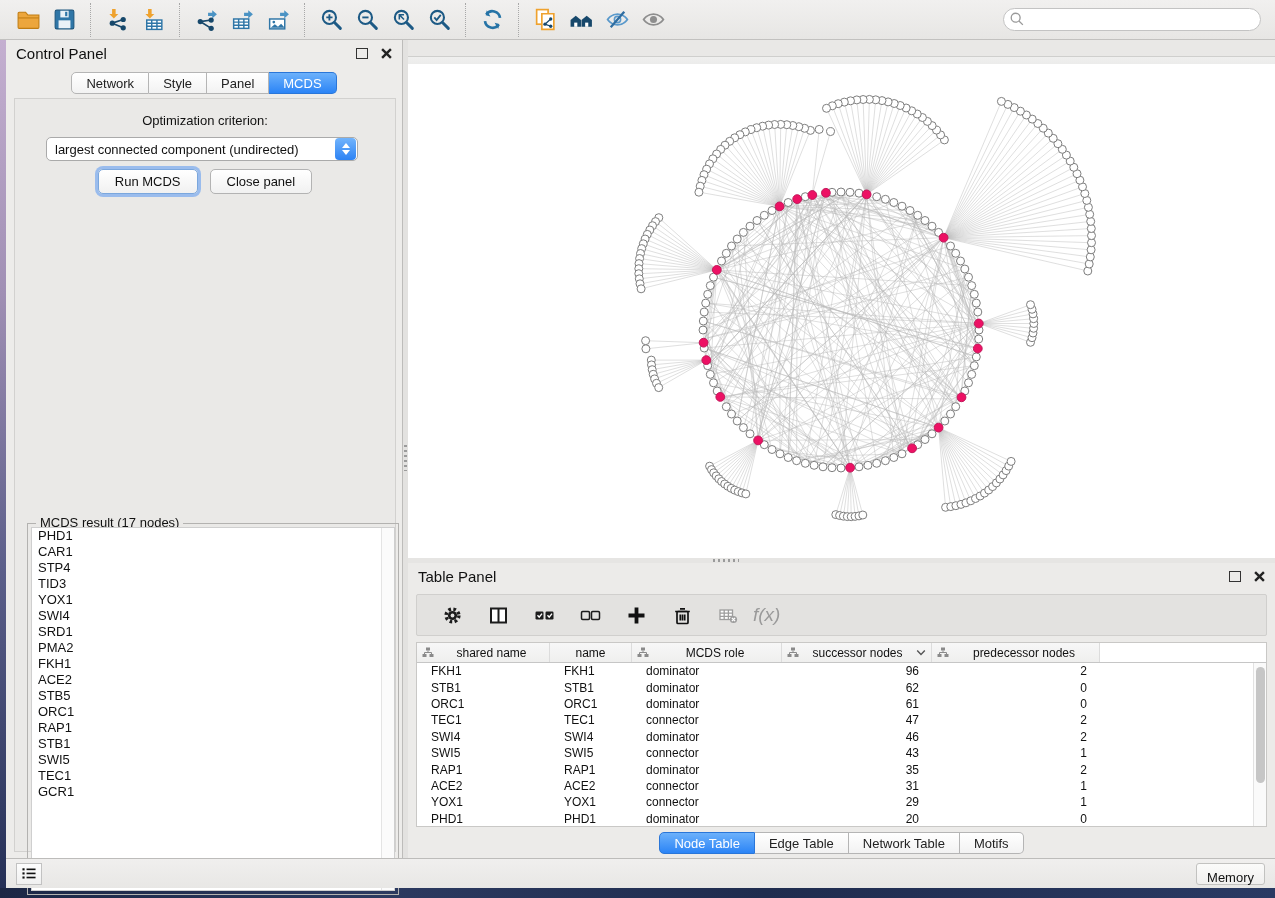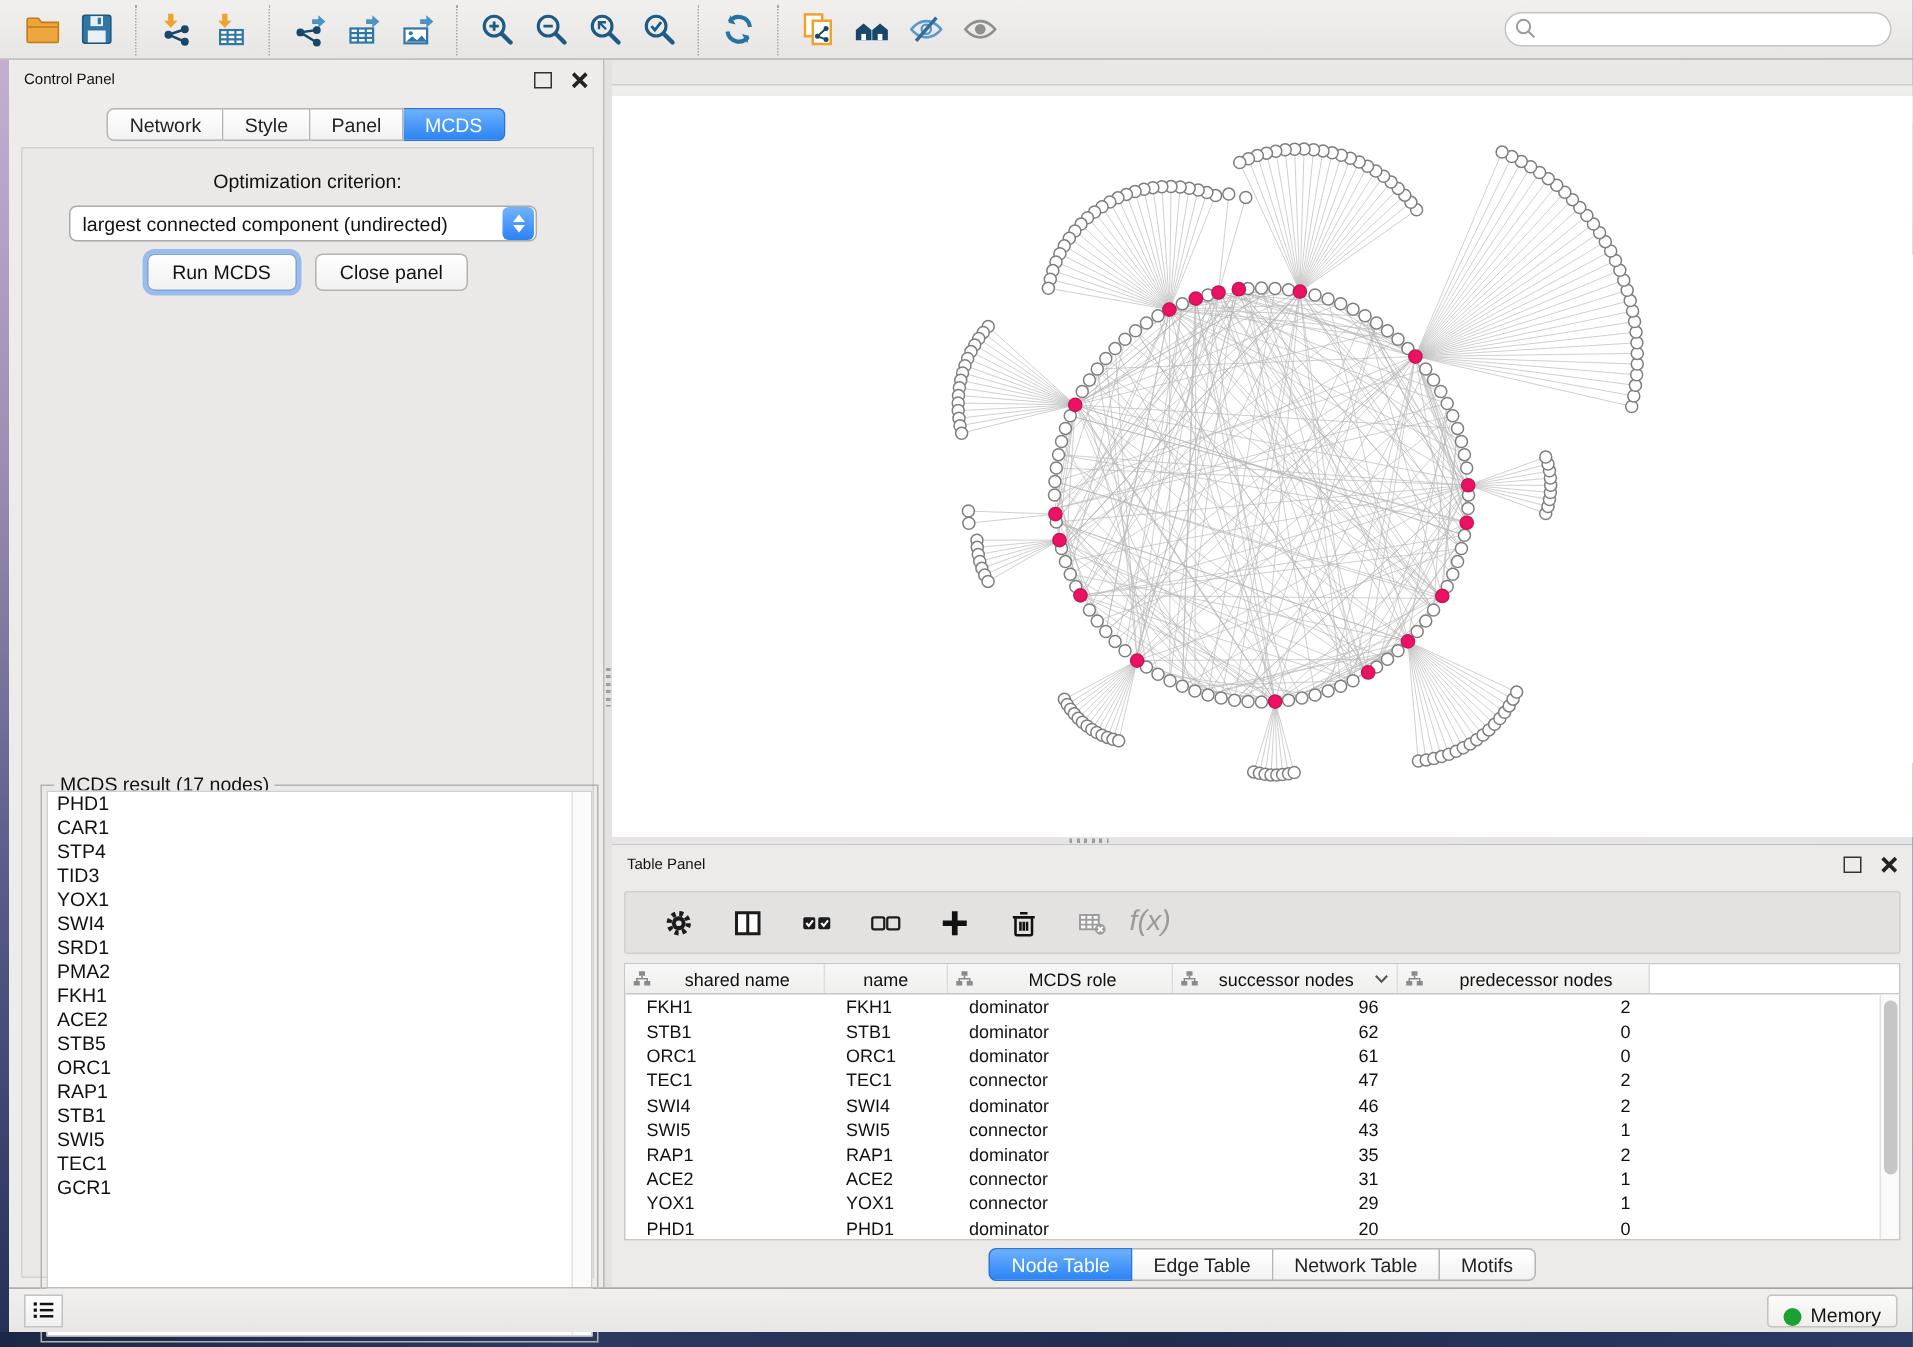--- a/index.html
+++ b/index.html
@@ -26,21 +26,21 @@
   
   #wall-left { position:absolute; left:0; top:40px; width:6px; height:848px;
     background:linear-gradient(#c4afd0 0%,#a08fb4 30%,#5c5f8a 62%,#253057 100%); }
   #wall-bottom { position:absolute; left:0; bottom:0; width:1275px; height:10px;
     background:linear-gradient(90deg,#1c2745,#2c3a60 30%,#1f2c4e 60%,#2a3a63 100%); }
 
   
   #control-panel { position:absolute; left:6px; top:40px; width:397px; height:818px;
     background:#edecEB; background:#edecea; border-right:1px solid #bdbcba; }
   .panel-titlebar { height:26px; display:flex; align-items:center; padding:0 10px; }
-  .panel-title { font-size:10px; color:#111; }
+  .panel-title { font-size:15px; color:#111; }
   .panel-titlebar .spacer { flex:1; }
   .float-btn { width:12px; height:11px; border:1.6px solid #333; background:transparent; margin-right:12px; }
   .close-btn { width:12px; height:12px; display:flex; align-items:center; justify-content:center; }
   .tabs-row { display:flex; justify-content:center; margin-top:6px;text-align:right; }
   .seg-tab { height:22px; padding:0 14px; background:linear-gradient(#ffffff,#f2f2f2);
     border:1px solid #b5b5b5; border-left-width:0; font-size:13px; color:#222;
     display:flex; align-items:center; cursor:default; }
   .seg-tab:first-child { border-left-width:1px; border-radius:5px 0 0 5px; }
   .seg-tab:last-child { border-radius:0 5px 5px 0; }
   .seg-tab.selected { background:linear-gradient(#6cb1fb,#2b84f6); border-color:#2a76d8; color:#fff; }
@@ -115,22 +115,22 @@
   #tp-tabs { position:absolute; left:0; right:0; top:269px; display:flex; justify-content:center; }
 
   
   #status-bar { position:absolute; left:6px; right:0; bottom:10px; height:30px;
     background:linear-gradient(#f0efee,#e8e7e5); border-top:1px solid #bdbcba;
     display:flex; align-items:center; padding:0 10px; }
   #list-btn { width:26px; height:22px; background:linear-gradient(#fdfdfd,#f0f0f0);
     border:1px solid #c2c2c2; display:flex; align-items:center; justify-content:center; }
   #status-bar .spacer { flex:1; }
   #memory-btn { height:22px; padding:0 10px; background:linear-gradient(#fbfbfa,#f0efee);
-    border:1px solid #c2c2c0; border-radius:3px; display:flex; align-items:flex-end; gap:6px;
-    font-size:13px; color:#111; }
+    border:1px solid #c2c2c0; border-radius:3px; display:flex; align-items:flex-start; gap:6px;
+    font-size:13px; color:#111;flex-direction:column; }
   #memory-dot { width:12px; height:12px; border-radius:50%; background:#1ba032; }
 </style>
 </head>
 <body>
 
 <div id="screen">
 
   <div id="toolbar">
     <div id="tb-groups" style="display:flex;align-items:center;">
         <div class="tb-group">

